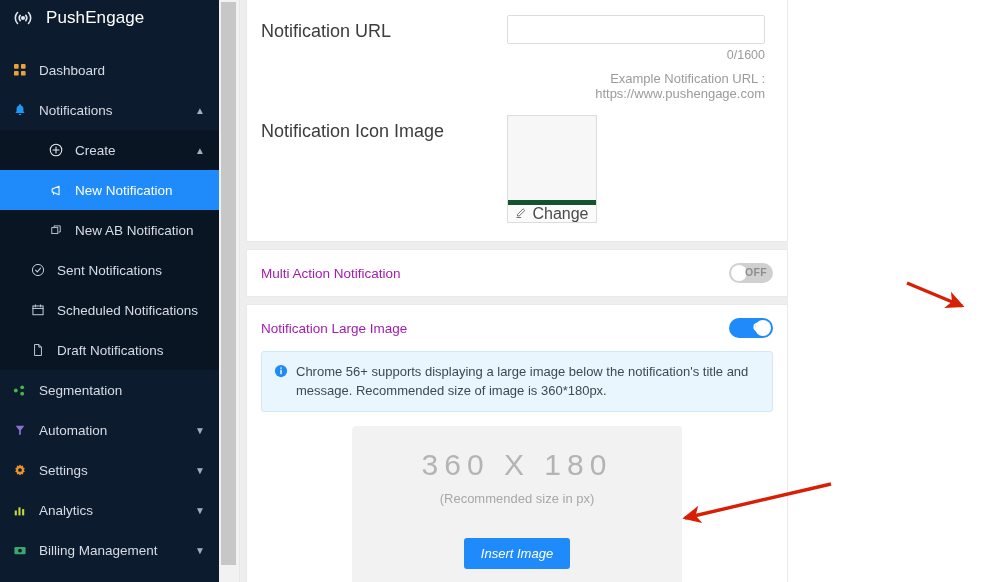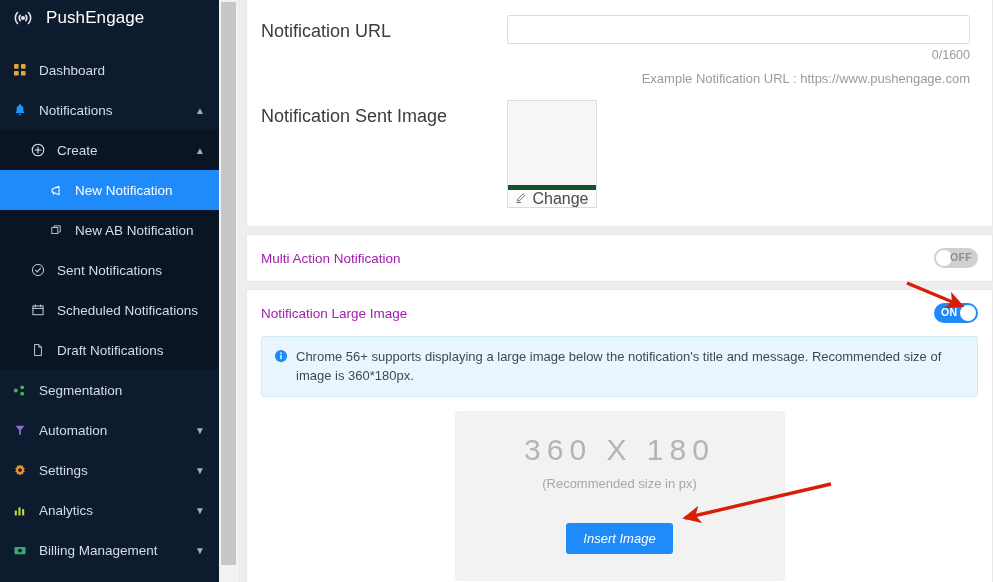--- a/index.html
+++ b/index.html
@@ -2,21 +2,21 @@
 <html><head>
 <meta charset="utf-8">
 <style>
   * { box-sizing: border-box; margin: 0; padding: 0; }
   html, body {
     width: 993px; height: 582px;
     overflow: hidden;
     font-family: "Liberation Sans", sans-serif;
     background: #ffffff;
   }
-  .app { display: flex; width: 993px; height: 582px; position: relative; }
+  .app { display: flex; width: 788px; height: 582px; position: relative; }
 
   
   .sidebar {
     width: 219px; height: 582px;
     background: #0d1b2e;
     flex: 0 0 219px;
     overflow: hidden;
     position: relative;
   }
   .brand {
@@ -133,21 +133,21 @@
     position: absolute; top: 2px; width: 16px; height: 16px;
     border-radius: 50%; background: #ffffff;
   }
   .switch.off .knob { left: 2px; }
   .switch.on  .knob { right: 2px; }
   .switch .st {
     position: absolute; top: 3px; font-size: 10.5px; font-weight: bold;
     letter-spacing: .3px;
   }
   .switch.off .st { right: 6px; color: #8e8e8e; }
-  .switch.on  .st { left: 7px; color: #ffffff; }
+  .switch.on  .st { left: 24px; color: #ffffff; }
 
   
   .infobox {
     margin: 0 14px 14px 14px;
     background: #eaf6fd; border: 1px solid #cfe9f7;
     border-radius: 3px;
     display: flex; gap: 8px;
     padding: 10px 12px 11px 12px;
   }
   .infobox .i-ico { flex: 0 0 14px; margin-top: 2px; }
@@ -224,21 +224,21 @@
             <path d="M7 1.2c-.7 0-1.2.5-1.2 1.1v.4C4 3.2 3 4.7 3 6.6v3L1.7 11.5h10.6L11 9.6v-3c0-1.9-1-3.4-2.8-3.9v-.4c0-.6-.5-1.1-1.2-1.1z" fill="#2196f3"></path>
             <path d="M5.4 12.5a1.6 1.6 0 0 0 3.2 0z" fill="#2196f3"></path>
           </svg>
         </span>
         <span class="lbl">Notifications</span>
         <span class="chev">▲</span>
       </div>
 
       <div class="sub-wrap">
 
-        <div class="nav-item" style="padding-left:28px;justify-content:space-between;">
+        <div class="nav-item" style="padding-left:46px;justify-content:space-between;">
           <span class="ico">
             <svg viewBox="0 0 16 16" width="14" height="14">
               <circle cx="8" cy="8" r="6.6" fill="none" stroke="#e6ecf3" stroke-width="1.2"></circle>
               <path d="M8 4.6v6.8M4.6 8h6.8" stroke="#e6ecf3" stroke-width="1.2" stroke-linecap="round"></path>
             </svg>
           </span>
           <span class="lbl">Create</span>
           <span class="chev">▲</span>
         </div>
 
@@ -372,21 +372,21 @@
       <div class="row" style="margin-top:9px;">
         <div class="row-label">Notification URL</div>
         <div class="row-field" style="padding-right:8px;">
           <input class="txtinput" type="text" placeholder="" style="">
           <div class="counter">0/1600</div>
           <div class="hint">Example Notification URL : https://www.pushengage.com</div>
         </div>
       </div>
 
       <div class="row" style="margin-top:14px;padding-bottom:18px;">
-        <div class="row-label">Notification Sent Image</div>
+        <div class="row-label">Notification Icon Image</div>
         <div class="row-field">
           <div class="iconbox">
             <div class="preview"></div>
             <div class="change">
               <span>
                 <svg viewBox="0 0 16 16" width="12" height="12">
                   <path d="M10.8 2.4 13 4.6 5.6 12H3.4V9.8z" fill="none" stroke="#555" stroke-width="1.1" stroke-linejoin="round"></path>
                   <path d="M2.6 14h5" stroke="#555" stroke-width="1.1" stroke-linecap="round"></path>
                 </svg>
               </span>

